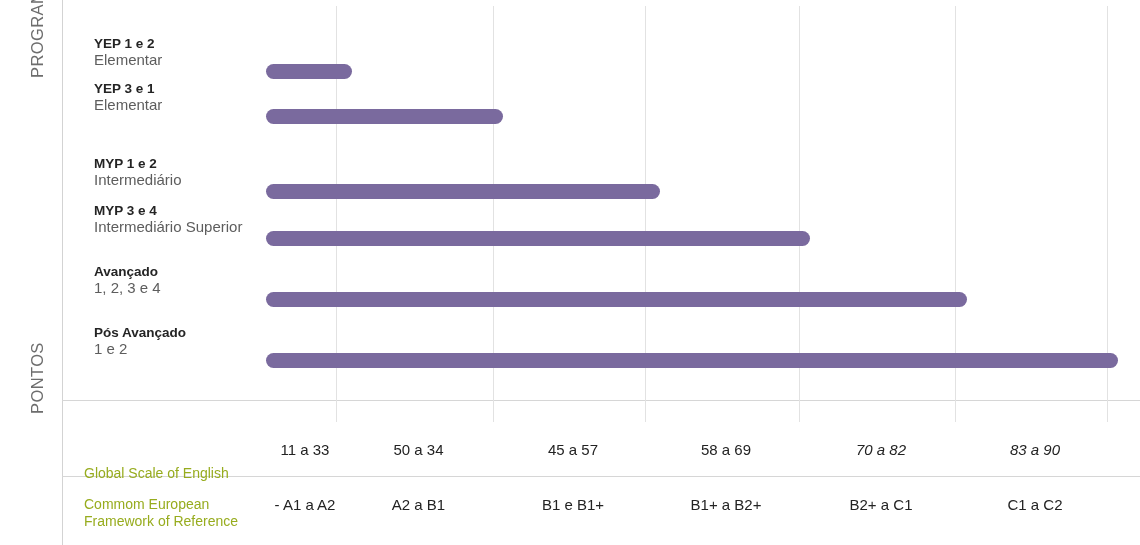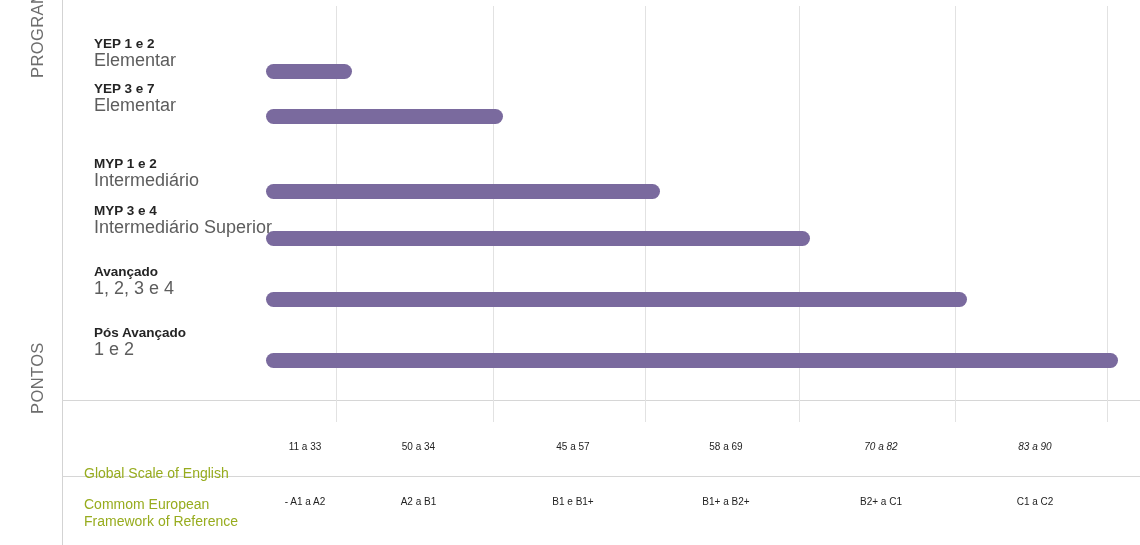--- a/index.html
+++ b/index.html
@@ -90,21 +90,21 @@
     width: 200px;
   }
   .row-title {
     font-size: 13.5px;
     font-weight: bold;
     color: #242424;
     line-height: 16px;
     white-space: nowrap;
   }
   .row-sub {
-    font-size: 18px;
+    font-size: 15px;
     color: #5d5d5d;
     line-height: 16px;
     white-space: nowrap;
   }
   .bar {
     position: absolute;
     height: 15px;
     border-radius: 8px;
     background: #7a6a9e;
   }
@@ -126,21 +126,21 @@
     line-height: 17px;
     white-space: nowrap;
   }
   #scale-row-gse .scale-name { top: 41px; margin-top: 24px; }
   #scale-row-cefr .scale-name { top: 20px; }
 
   .scale-cell {
     position: absolute;
     text-align: center;
     color: #232323;
-    font-size: 10px;
+    font-size: 15px;
     white-space: nowrap;
     transform: translateX(-50%);
   }
   #scale-row-gse .scale-cell { top: 41px; }
   #scale-row-cefr .scale-cell { top: 20px; }
 </style>
 </head>
 <body>
 
 <div id="stage">
@@ -165,21 +165,21 @@
       <div class="gridline" style="left: 1045px;"></div>
       <div class="row" style="top: 36px; padding-left: 17px;">
         <div class="row-labels">
           <div class="row-title">YEP 1 e 2</div>
           <div class="row-sub">Elementar</div>
         </div>
         <div class="bar" style="left: 204px; width: 86px; top: 28px; background: rgb(122, 106, 158);"></div>
       </div>
       <div class="row" style="top: 81px;">
         <div class="row-labels">
-          <div class="row-title">YEP 3 e 7</div>
+          <div class="row-title">YEP 3 e 1</div>
           <div class="row-sub">Elementar</div>
         </div>
         <div class="bar" style="left: 204px; width: 237px; top: 28px; background: rgb(122, 106, 158);"></div>
       </div>
       <div class="row" style="top: 156px;">
         <div class="row-labels">
           <div class="row-title">MYP 1 e 2</div>
           <div class="row-sub">Intermediário</div>
         </div>
         <div class="bar" style="left: 204px; width: 394px; top: 28px; background: rgb(122, 106, 158);"></div>

